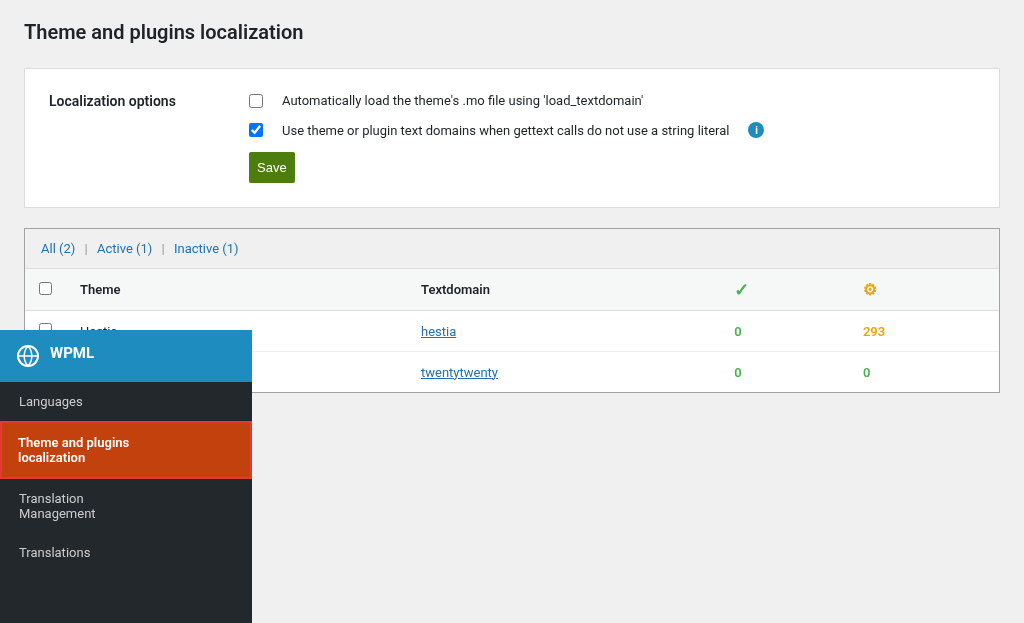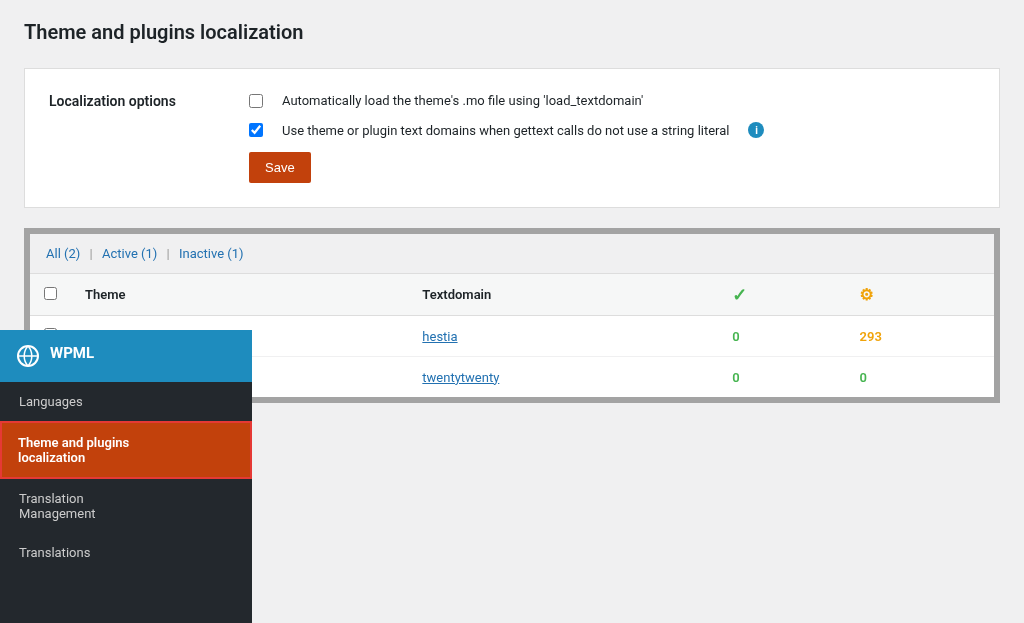--- a/index.html
+++ b/index.html
@@ -106,35 +106,35 @@
       height: 16px;
       background: #1e8cbe;
       color: white;
       border-radius: 50%;
       font-size: 10px;
       font-weight: bold;
       cursor: pointer;
     }
 
     .save-btn {
-      background: #c2410c;
+      background: #4d7c0f;
       color: white;
       border: none;
-      padding: 8px 16px;
+      padding: 8px 8px;
       font-size: 13px;
       cursor: pointer;
       border-radius: 2px;
       width: fit-content;
     }
 
     
     .table-section {
       margin: 10px 24px 4px 24px;
       background: #fff;
-      border: 6px solid #a3a3a3;
+      border: 1px solid #a3a3a3;
     }
 
     .filter-bar {
       padding: 12px 16px;
       font-size: 13px;
       color: #2271b1;
       background: #f0f0f1;
       border-bottom: 1px solid #ddd;
     }
 

